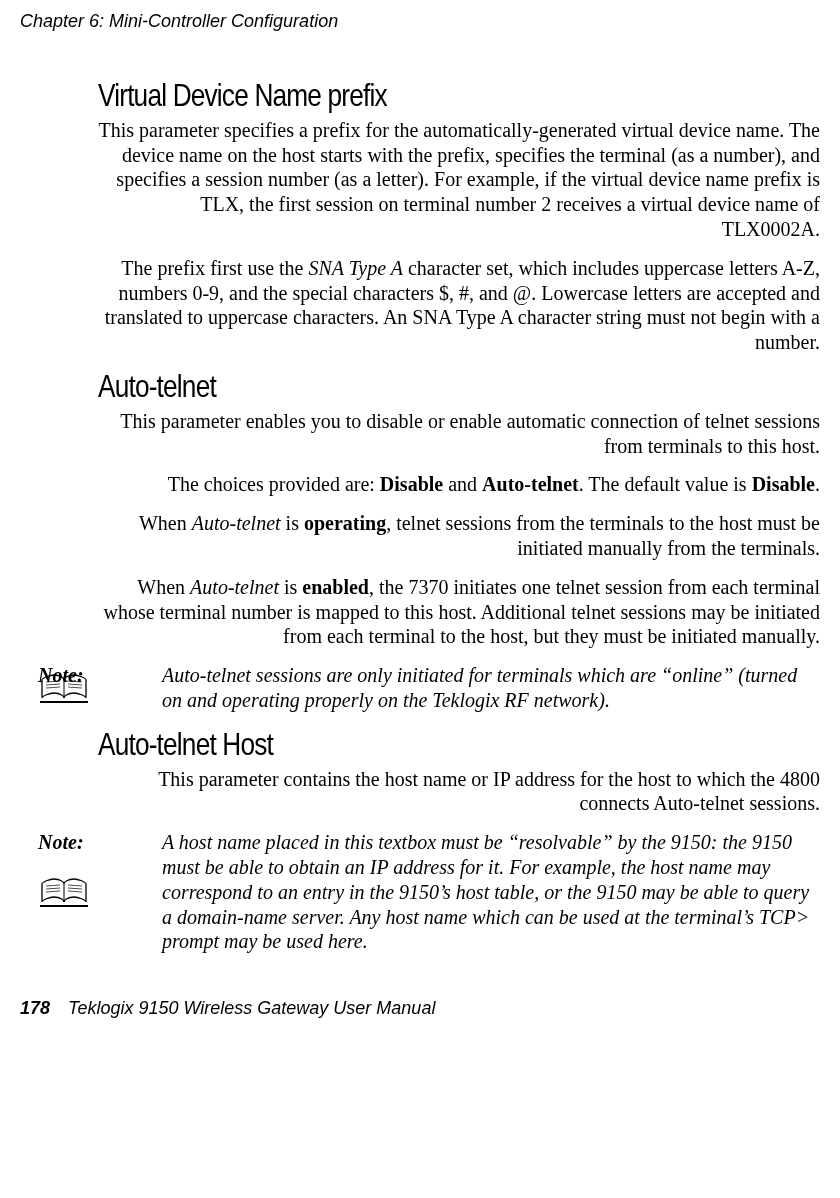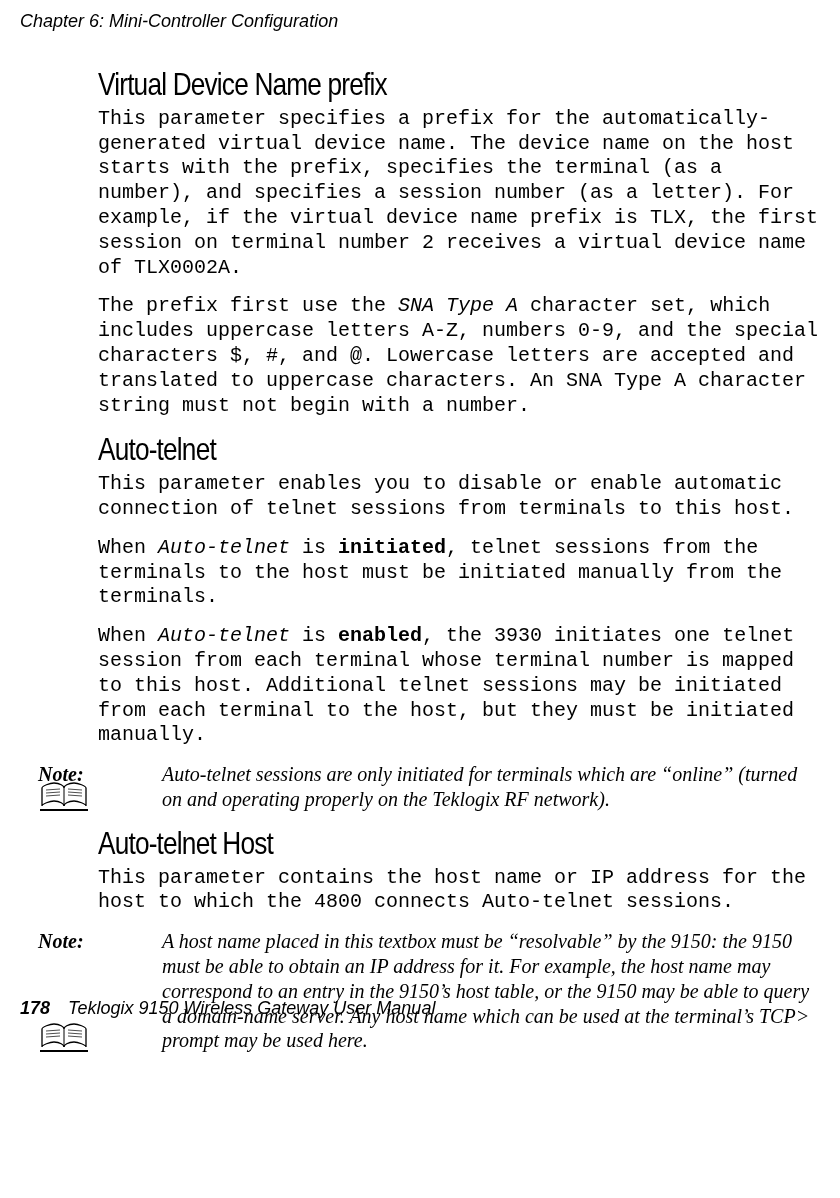--- a/index.html
+++ b/index.html
@@ -25,47 +25,46 @@
     font-family: Arial, Helvetica, sans-serif;
     font-style: italic;
     font-size: 18px;
     line-height: 1.25;
   }
   .running-head .line2 {
     font-weight: bold;
   }
   .content {
     position: absolute;
-    top: 67px;
+    top: 78px;
     left: 98px;
     width: 722px;
   }
   h2.section {
     font-family: Arial, Helvetica, sans-serif;
     font-weight: 400;
     font-stretch: condensed;
     letter-spacing: -1px;
     transform: scaleX(0.82);
     transform-origin: left center;
     font-size: 32px;
     margin: 0 0 4px 0;
     line-height: 1.12;
   }
   p.body {
     font-size: 20px;
     line-height: 1.24;
     margin: 0 0 14px 0;
-    text-align: left;
-    font-family: Liberation Mono, monospace;
+    text-align: right;
   }
   .ital { font-style: italic; }
   .bold { font-weight: bold; }
   .note-block {
     display: flex;
-    align-items: flex-end;
+    align-items: center;
     margin: 0 0 14px 0;
     margin-left: -58px;
     width: 780px;
   }
   .note-icon {
     flex: 0 0 48px;
     width: 48px;
     height: 30px;
     margin-right: 12px;
     margin-top: 2px;
@@ -112,24 +111,27 @@
 
     <h2 class="section">Virtual Device Name prefix</h2>
     <p class="body">This parameter specifies a prefix for the automatically-generated virtual device name. The device name on the host starts with the prefix, specifies the terminal (as a number), and specifies a session number (as a letter). For example, if the virtual device name prefix is TLX, the first session on terminal number 2 receives a virtual device name of TLX0002A.</p>
     <p class="body">
       <span>The prefix first use the </span><span class="ital">SNA Type A</span><span> character set, which includes uppercase letters A-Z, numbers 0-9, and the special characters $, #, and @. Lowercase letters are accepted and translated to uppercase characters. An SNA Type A character string must not begin with a number.</span>
     </p>
 
     <h2 class="section">Auto-telnet</h2>
     <p class="body">This parameter enables you to disable or enable automatic connection of telnet sessions from terminals to this host.</p>
     <p class="body">
-      <span>When </span><span class="ital">Auto-telnet</span><span> is </span><span class="bold">initiated</span><span>, telnet sessions from the terminals to the host must be initiated manually from the terminals.</span>
+      <span>The choices provided are: </span><span class="bold">Disable</span><span> and </span><span class="bold">Auto-telnet</span><span>. The default value is </span><span class="bold">Disable</span><span>.</span>
     </p>
     <p class="body">
-      <span>When </span><span class="ital">Auto-telnet</span><span> is </span><span class="bold">enabled</span><span>, the 3930 initiates one telnet session from each termi­nal whose terminal number is mapped to this host. Additional telnet sessions may be initiated from each terminal to the host, but they must be initiated manually.</span>
+      <span>When </span><span class="ital">Auto-telnet</span><span> is </span><span class="bold">operating</span><span>, telnet sessions from the terminals to the host must be initiated manually from the terminals.</span>
+    </p>
+    <p class="body">
+      <span>When </span><span class="ital">Auto-telnet</span><span> is </span><span class="bold">enabled</span><span>, the 7370 initiates one telnet session from each termi­nal whose terminal number is mapped to this host. Additional telnet sessions may be initiated from each terminal to the host, but they must be initiated manually.</span>
     </p>
 
     <div class="note-block">
       <svg class="note-icon" viewBox="0 0 48 30">
         <path d="M2 6 C2 4 10 1 14 1 C20 1 24 4 24 6 C24 4 28 1 34 1 C38 1 46 4 46 6 L46 24 C46 22 38 19 34 19 C28 19 24 22 24 24 C24 22 20 19 14 19 C10 19 2 22 2 24 Z" fill="#fff" stroke="#000" stroke-width="1.3"></path>
         <path d="M24 6 L24 24" stroke="#000" stroke-width="1"></path>
         <line x1="6" y1="8" x2="20" y2="7" stroke="#000" stroke-width="0.7"></line>
         <line x1="6" y1="11" x2="20" y2="10" stroke="#000" stroke-width="0.7"></line>
         <line x1="6" y1="14" x2="20" y2="13" stroke="#000" stroke-width="0.7"></line>
         <line x1="28" y1="7" x2="42" y2="8" stroke="#000" stroke-width="0.7"></line>

